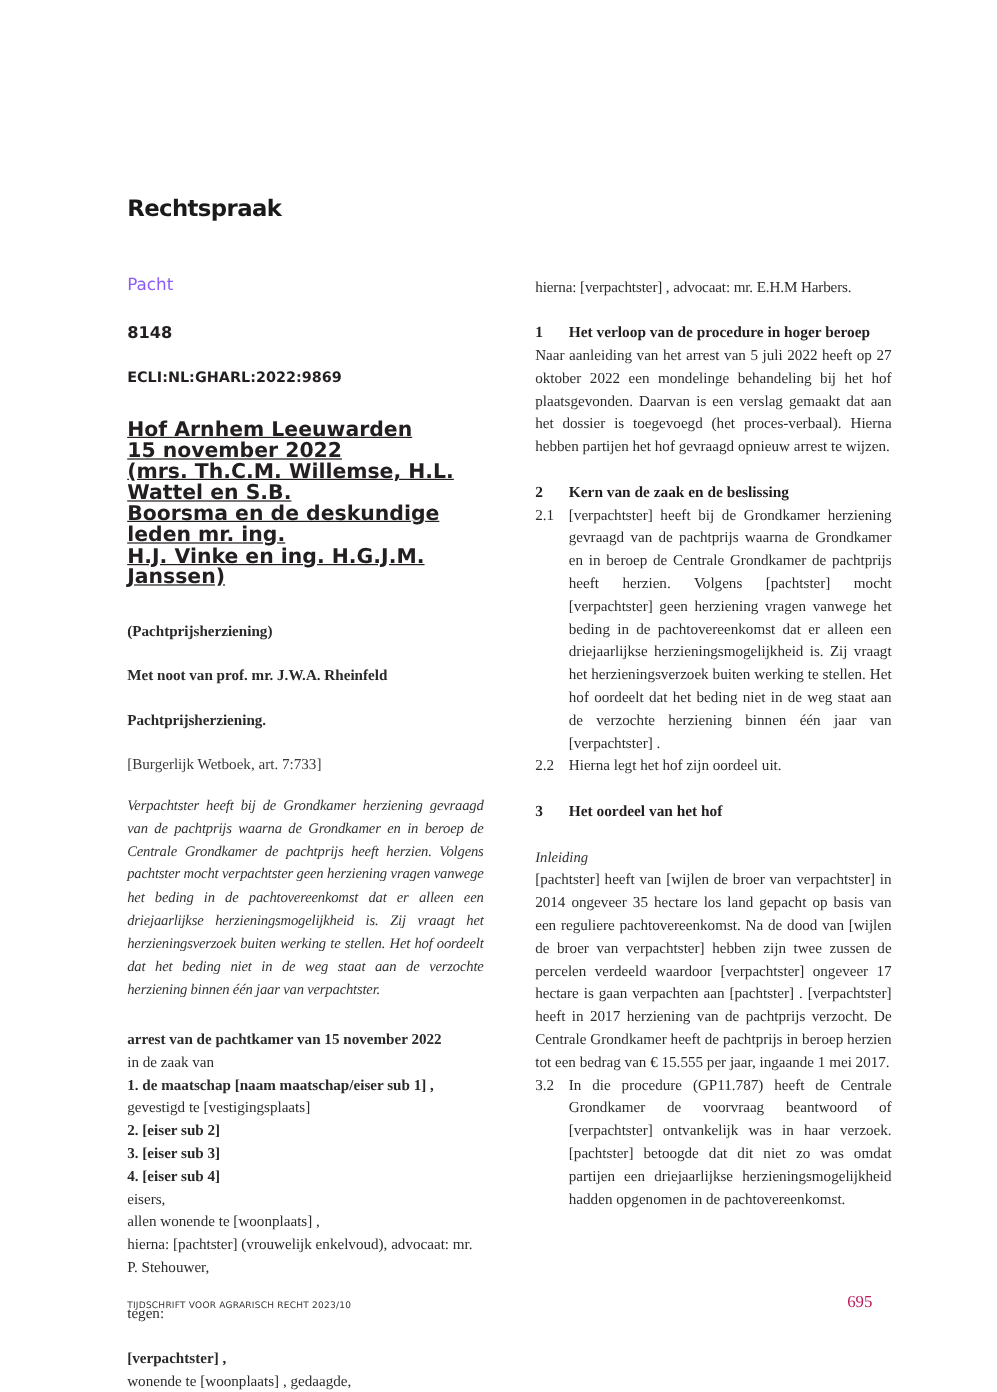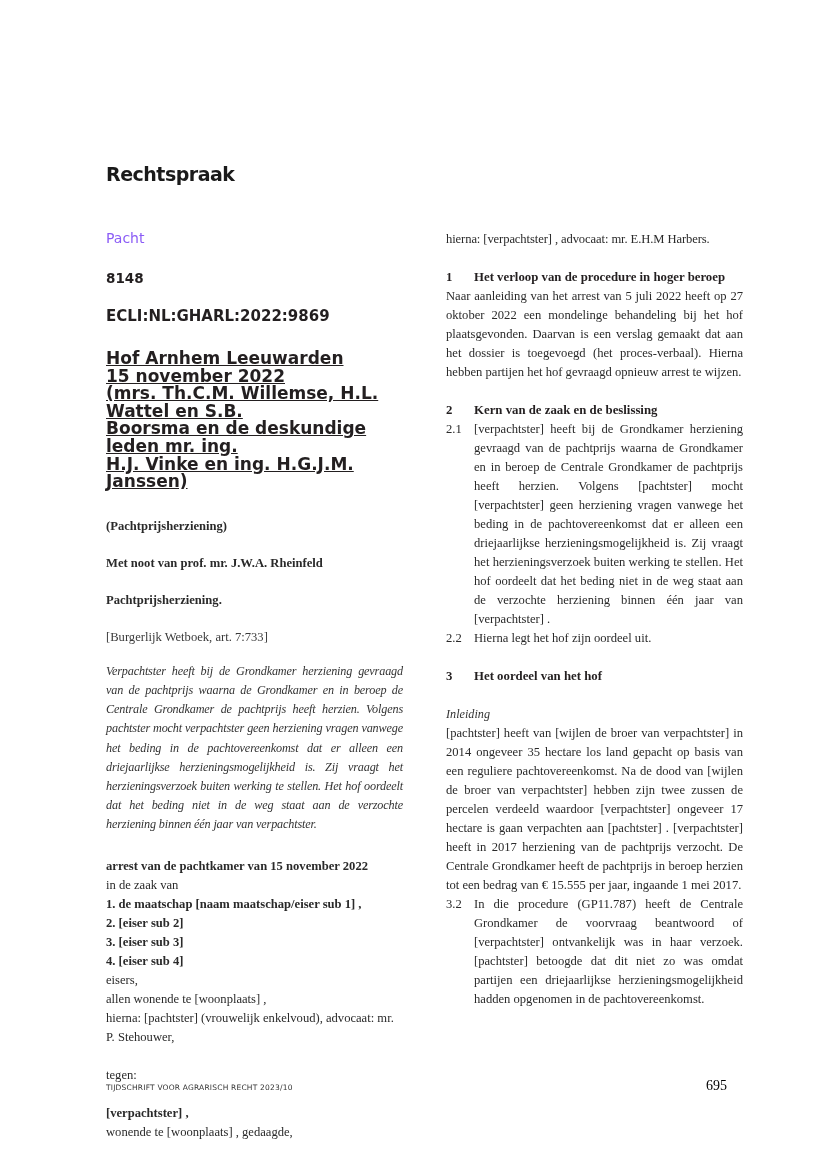--- a/index.html
+++ b/index.html
@@ -18,21 +18,21 @@
   .section-label {
     font-family: "DejaVu Sans", sans-serif; font-weight: normal;
     font-size: 14px; color: #8b5cf6; height: 22px;
   }
   .case-number {
     font-family: "DejaVu Sans", sans-serif; font-weight: bold;
     font-size: 13.5px; margin-top: 18px; height: 20px;
   }
   .ecli {
     font-family: "DejaVu Sans", sans-serif; font-weight: bold;
-    font-size: 15px; margin-top: 17px; height: 20px;
+    font-size: 12px; margin-top: 17px; height: 20px;
   }
   .court {
     font-family: "DejaVu Sans", sans-serif; font-weight: bold;
     font-size: 17px; line-height: 17.6px; margin-top: 23px; text-decoration: underline;
   }
 
   .serif-block {
     font-family: "Liberation Serif", serif; font-size: 12.6px;
     line-height: 19px; color: #2a2a2a;
   }
@@ -66,21 +66,21 @@
     font-size: 12.2px; line-height: 19px; color: #333;
   }
 
   .footer-journal {
     position: absolute; left: 106px; top: 1083px;
     font-family: "DejaVu Sans", sans-serif; font-size: 7.5px;
     letter-spacing: 0.2px; color: #333;
   }
   .footer-page {
     position: absolute; left: 700px; top: 1078px; width: 27px; text-align: right;
-    font-family: "Liberation Serif", serif; font-size: 14px; color: #000000;
+    font-family: "Liberation Serif", serif; font-size: 14px; color: #be185d;
   }
 </style>
 </head>
 <body>
 
 <div class="title">Rechtspraak</div>
 
 <div class="col-left">
   <div class="section-label">Pacht</div>
   <div class="case-number">8148</div>
@@ -98,20 +98,21 @@
   <div class="serif-block bold mt-30">Met noot van prof. mr. J.W.A. Rheinfeld</div>
   <div class="serif-block bold mt-30">Pachtprijsherziening.</div>
   <div class="serif-block muted mt-30">[Burgerlijk Wetboek, art. 7:733]</div>
 
   <div class="summary">Verpachtster heeft bij de Grondkamer herziening gevraagd van de pachtprijs waarna de Grondkamer en in beroep de Centrale Grondkamer de pachtprijs heeft herzien. Volgens pachtster mocht verpachtster geen herziening vragen vanwege het beding in de pachtovereenkomst dat er alleen een driejaarlijkse herzieningsmogelijkheid is. Zij vraagt het herzieningsverzoek buiten werking te stellen. Het hof oordeelt dat het beding niet in de weg staat aan de verzochte herziening binnen één jaar van verpachtster.</div>
 
   <div class="serif-block" style="margin-top:22px">
     <div class="bold">arrest van de pachtkamer van 15 november 2022</div>
     <div>in de zaak van</div>
     <div class="bold">1. de maatschap [naam maatschap/eiser sub 1] ,</div>
+    <div>gevestigd te [vestigingsplaats]</div>
     <div class="bold">2. [eiser sub 2]</div>
     <div class="bold">3. [eiser sub 3]</div>
     <div class="bold">4. [eiser sub 4]</div>
     <div>eisers,</div>
     <div>allen wonende te [woonplaats] ,</div>
     <div>hierna: [pachtster] (vrouwelijk enkelvoud), advocaat: mr. P. Stehouwer,</div>
     <div style="margin-top:19px">tegen:</div>
     <div class="bold" style="margin-top:19px">[verpachtster] ,</div>
     <div>wonende te [woonplaats] , gedaagde,</div>
   </div>

